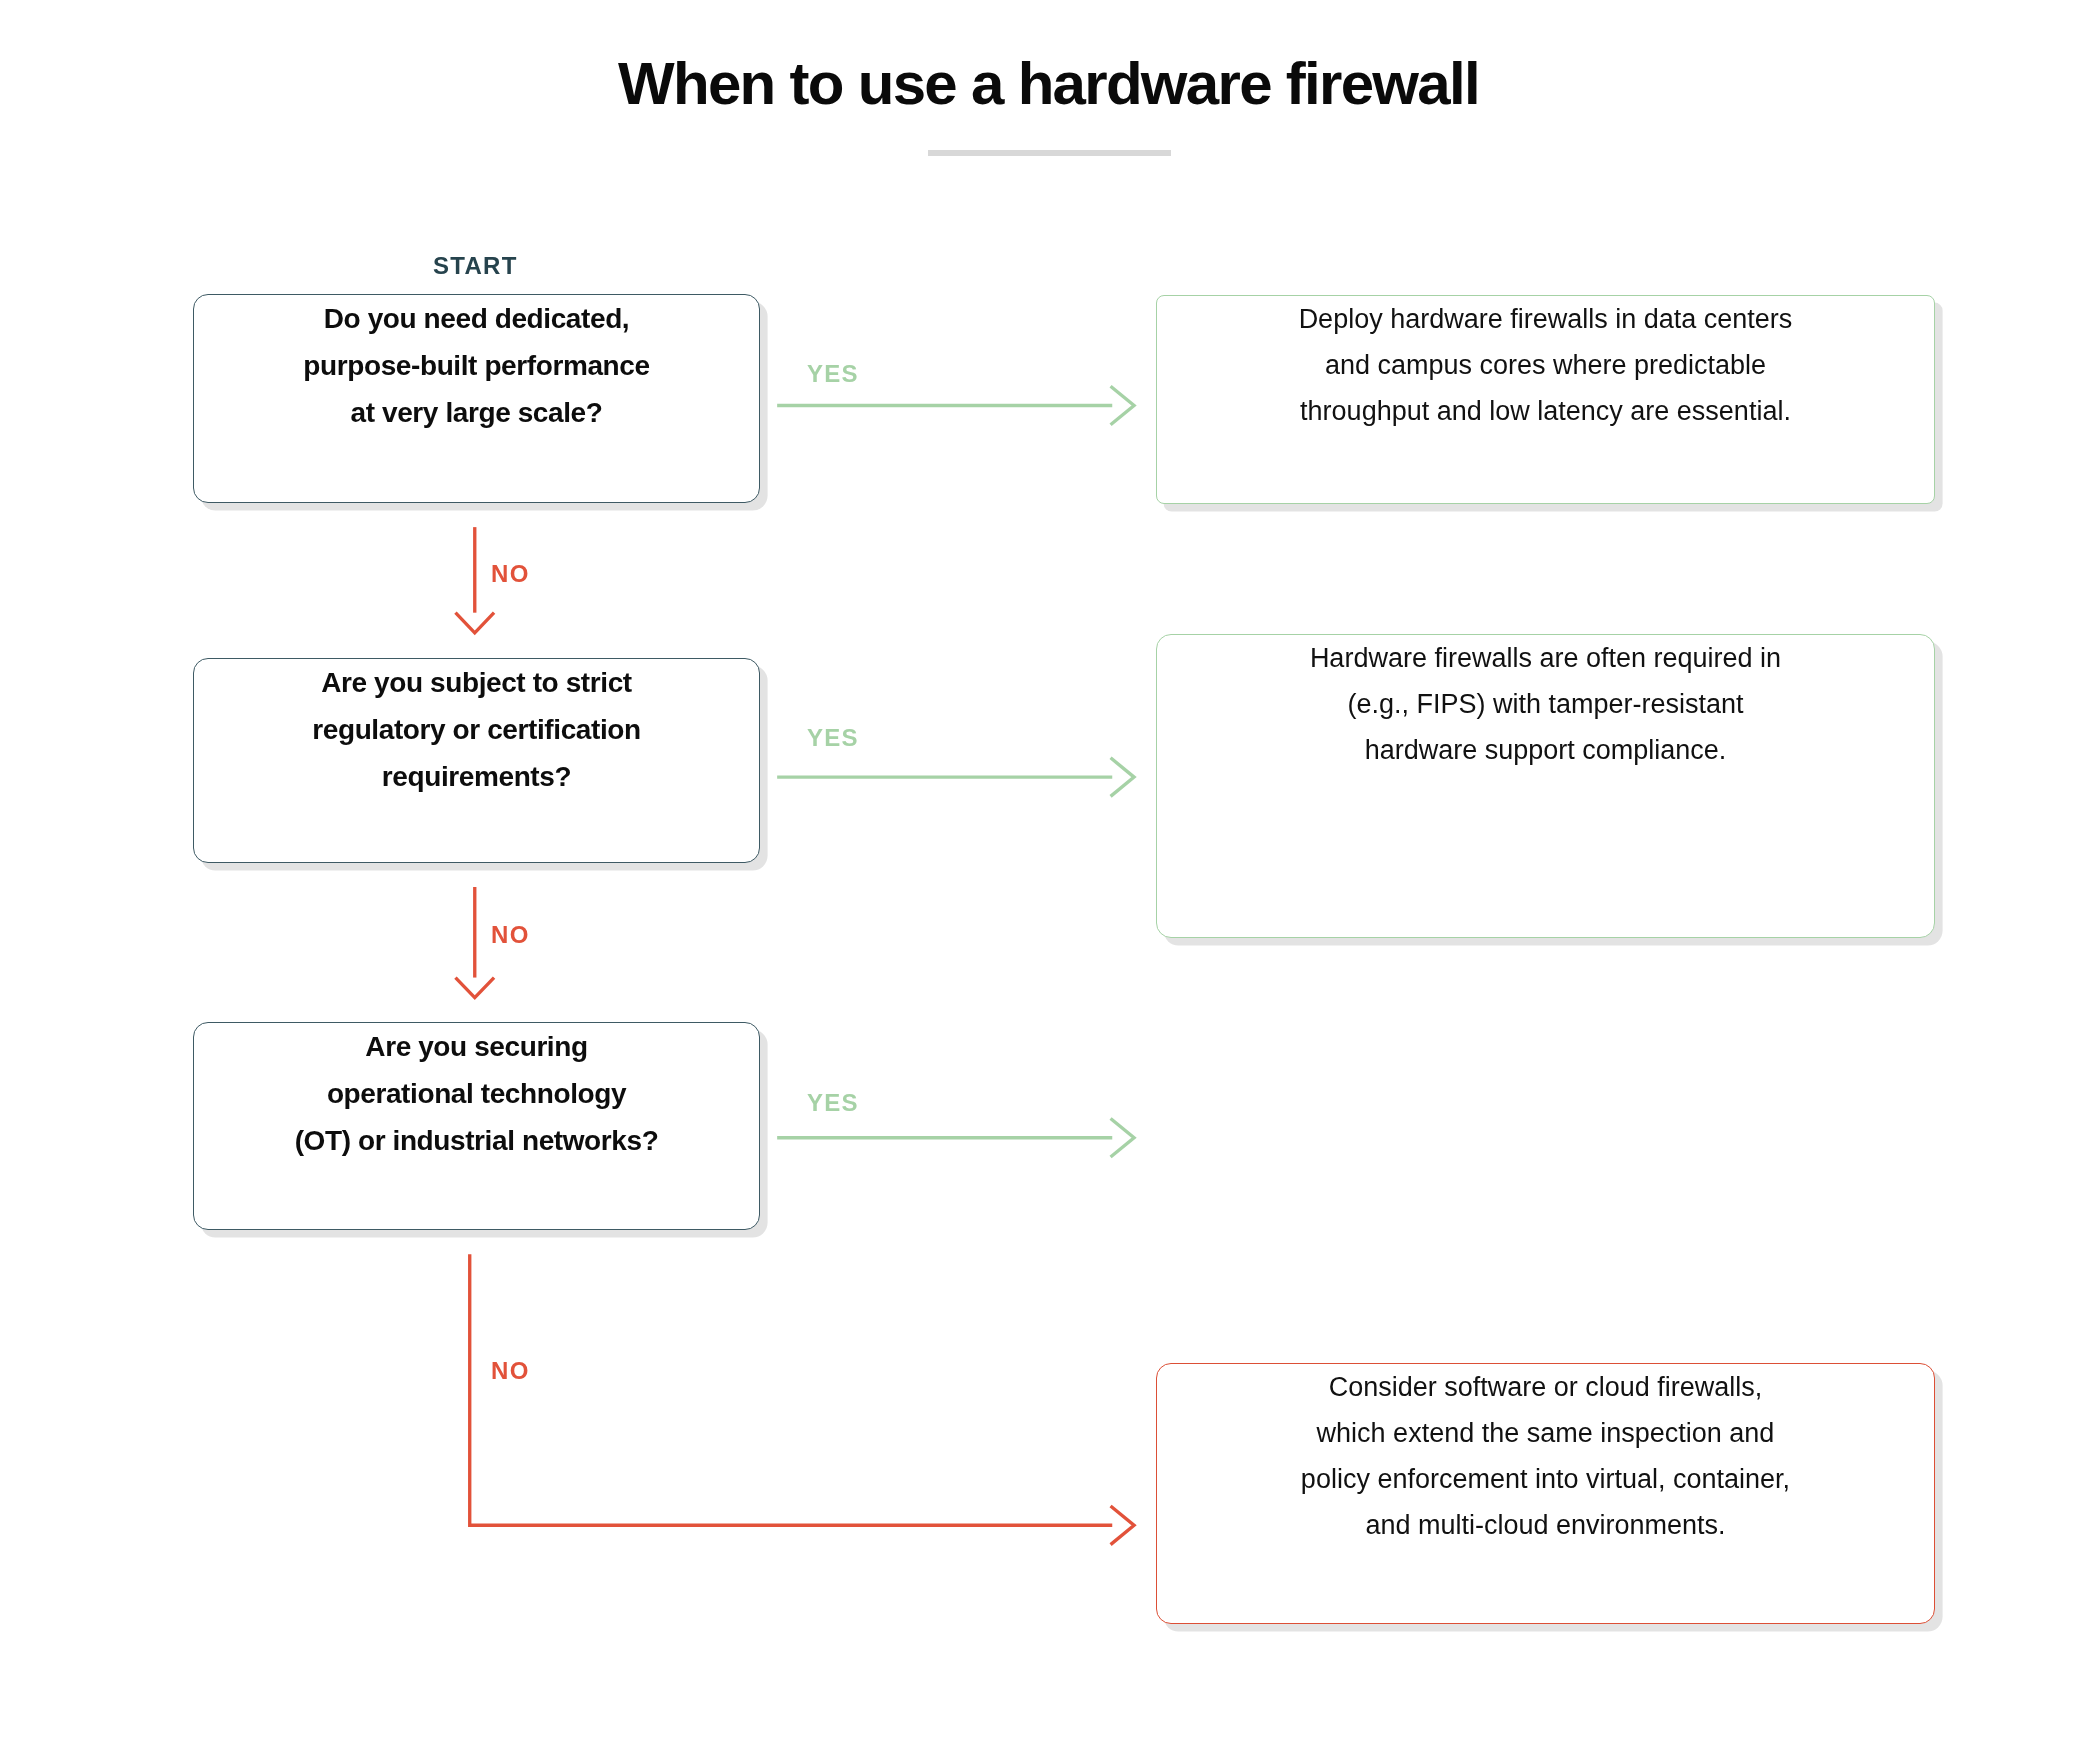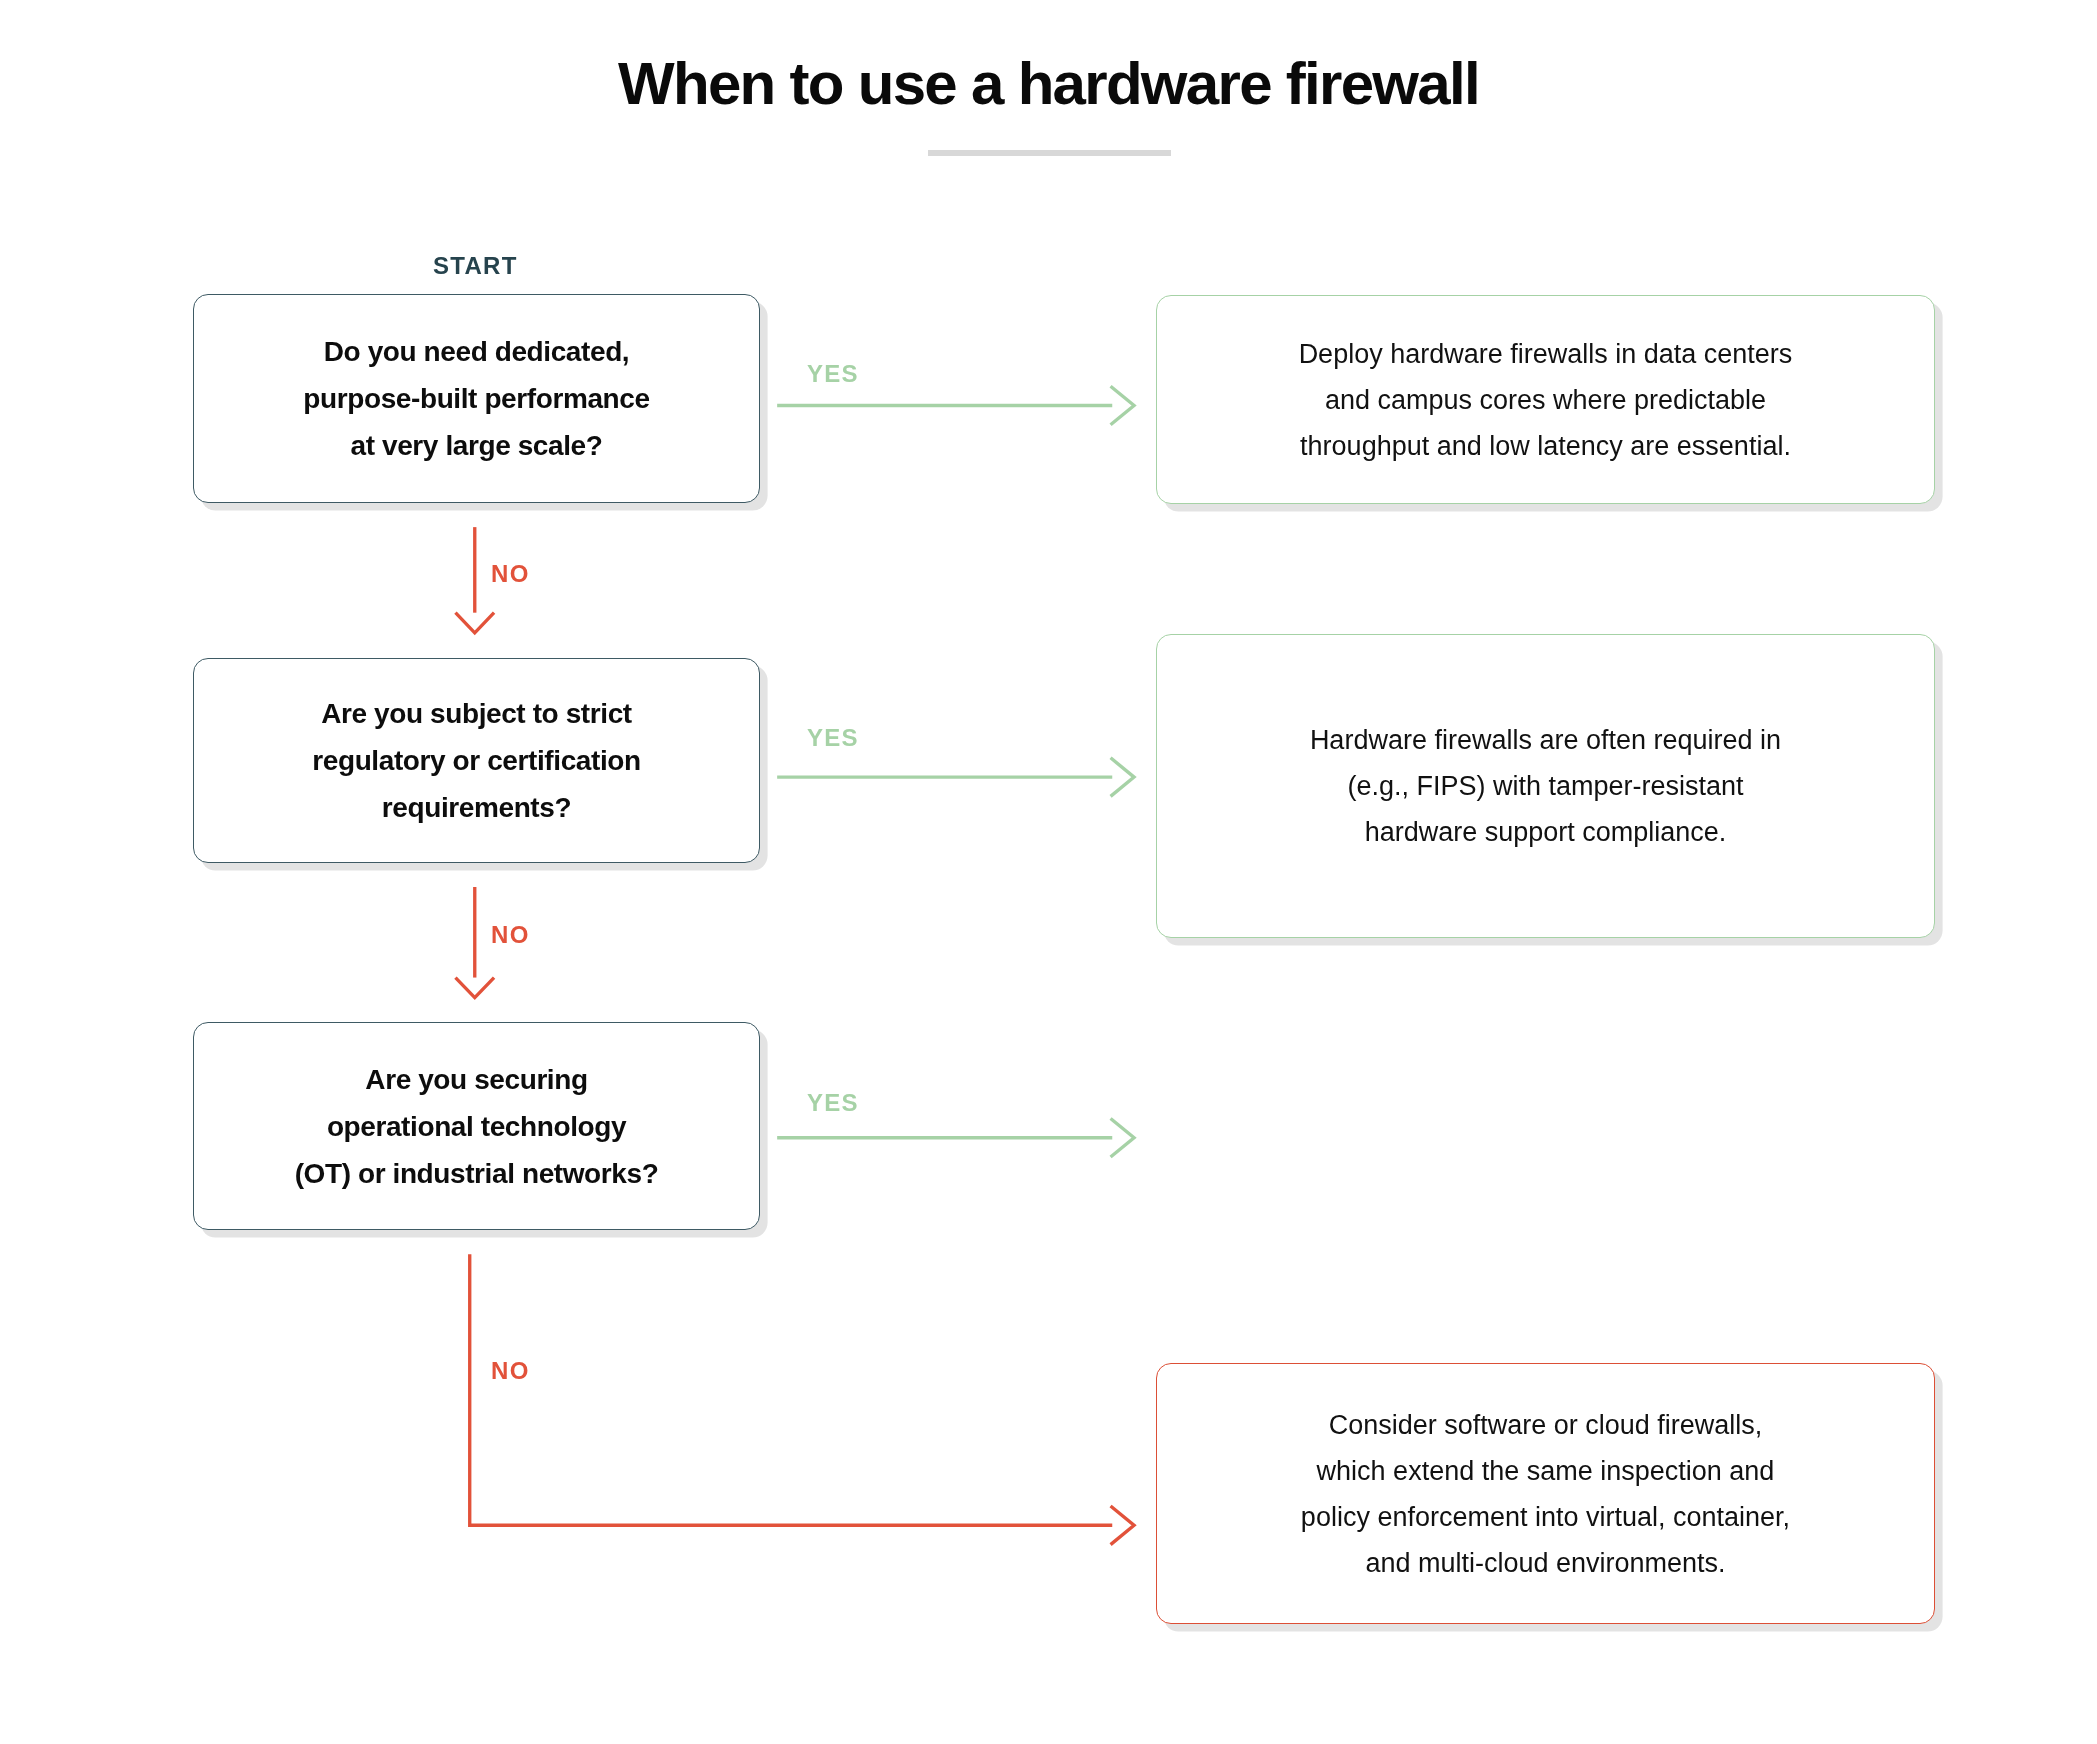--- a/index.html
+++ b/index.html
@@ -22,33 +22,33 @@
     background:var(--underline);
   }
   .edge-label{
     position:absolute; font-size:24px; font-weight:700; letter-spacing:1.3px;
   }
   .start-label{ color:var(--start-text); }
   .yes-label{ color:var(--green);margin-left:30px; }
   .no-label{ color:var(--red); }
   .box{
     position:absolute; background:#ffffff; border-radius:15px;
-    display:flex; flex-direction:column; justify-content:center; align-items:center;
+    display:flex; flex-direction:column; align-items:center;
     text-align:center; box-shadow:7.6px 7.6px 0 var(--shadow);
   }
   .qbox{ border:1.3px solid var(--slate); width:565px; }
   .abox{ width:777px; }
   .abox.green{ border:1.3px solid var(--green); }
   .abox.red{ border:1.3px solid var(--red-border); }
   .qbox .line{ font-size:28px; font-weight:700; letter-spacing:-0.4px; line-height:47px; color:var(--qtext); }
   .abox .line{ font-size:27px; font-weight:400; letter-spacing:0; line-height:46px; color:var(--atext); }
   #q1{ left:193px; top:294px;  height:207px; }
   #q2{ left:193px; top:658px; height:203px; }
   #q3{ left:193px; top:1022px; height:206px; }
-  #a1{ left:1156px; top:295px;  height:207px; }
+  #a1{ left:1156px; top:295px;  height:207px;border-radius:8px; }
   #a2{ left:1156px; top:634px; height:302px; }
   #a3{ left:1156px; top:1015px; height:260px; }
   #a4{ left:1156px; top:1363px; height:259px; }
   #lbl-start{ left:433px; top:252px; }
   #lbl-yes1{ left:777px; top:360px; }
   #lbl-yes2{ left:777px; top:724px; }
   #lbl-yes3{ left:777px; top:1089px; }
   #lbl-no1{ left:491px; top:560px; }
   #lbl-no2{ left:491px; top:921px; }
   #lbl-no3{ left:491px; top:1357px; }

